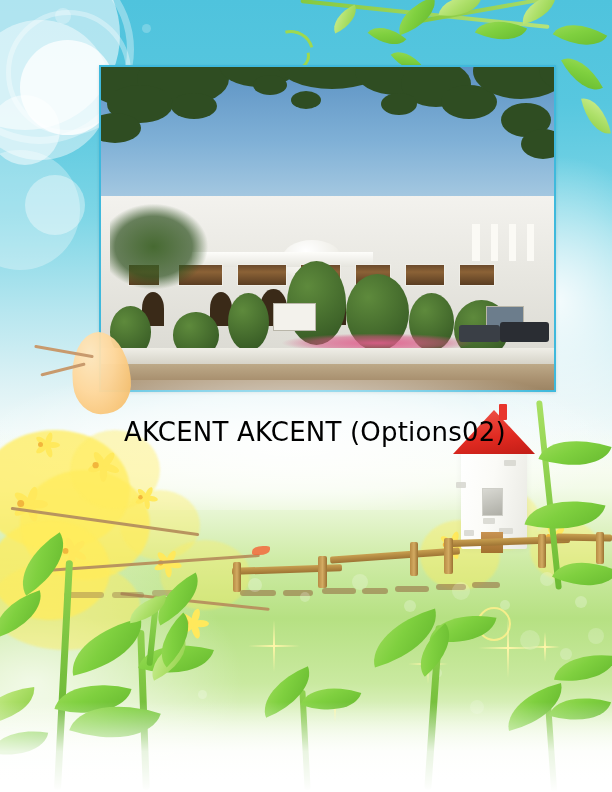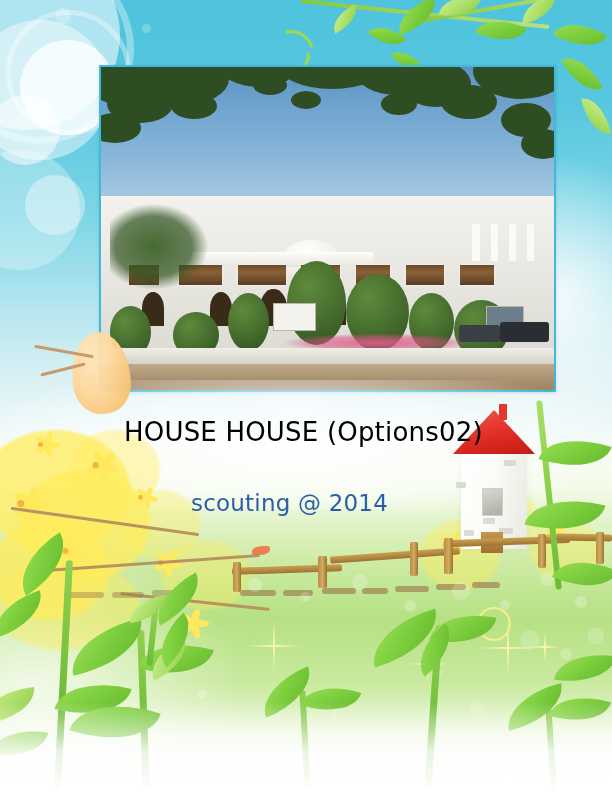--- a/index.html
+++ b/index.html
@@ -463,16 +463,15 @@
 
   <div>
     <div class="stem" style="left:546px;top:400px;width:6px;height:190px;background:linear-gradient(180deg,#a8e063,#6bbb33);border-radius:4px;transform:rotate(-6deg);"></div>
     <div class="leaf" style="left:542px;top:436px;width:66px;height:34px;transform:rotate(18deg);"></div>
     <div class="leaf" style="left:528px;top:496px;width:74px;height:38px;transform:rotate(14deg);"></div>
     <div class="leaf" style="left:556px;top:558px;width:58px;height:32px;transform:rotate(24deg);"></div>
   </div>
 
   <div class="bottom-fade"></div>
 
-  <div class="title">HOUSE HOUSE (Options02)</div>
-  <div class="subtitle">scouting @ 2014</div>
+  <div class="title">AKCENT AKCENT (Options02)</div>
 
 </div>
 
 </body></html>

